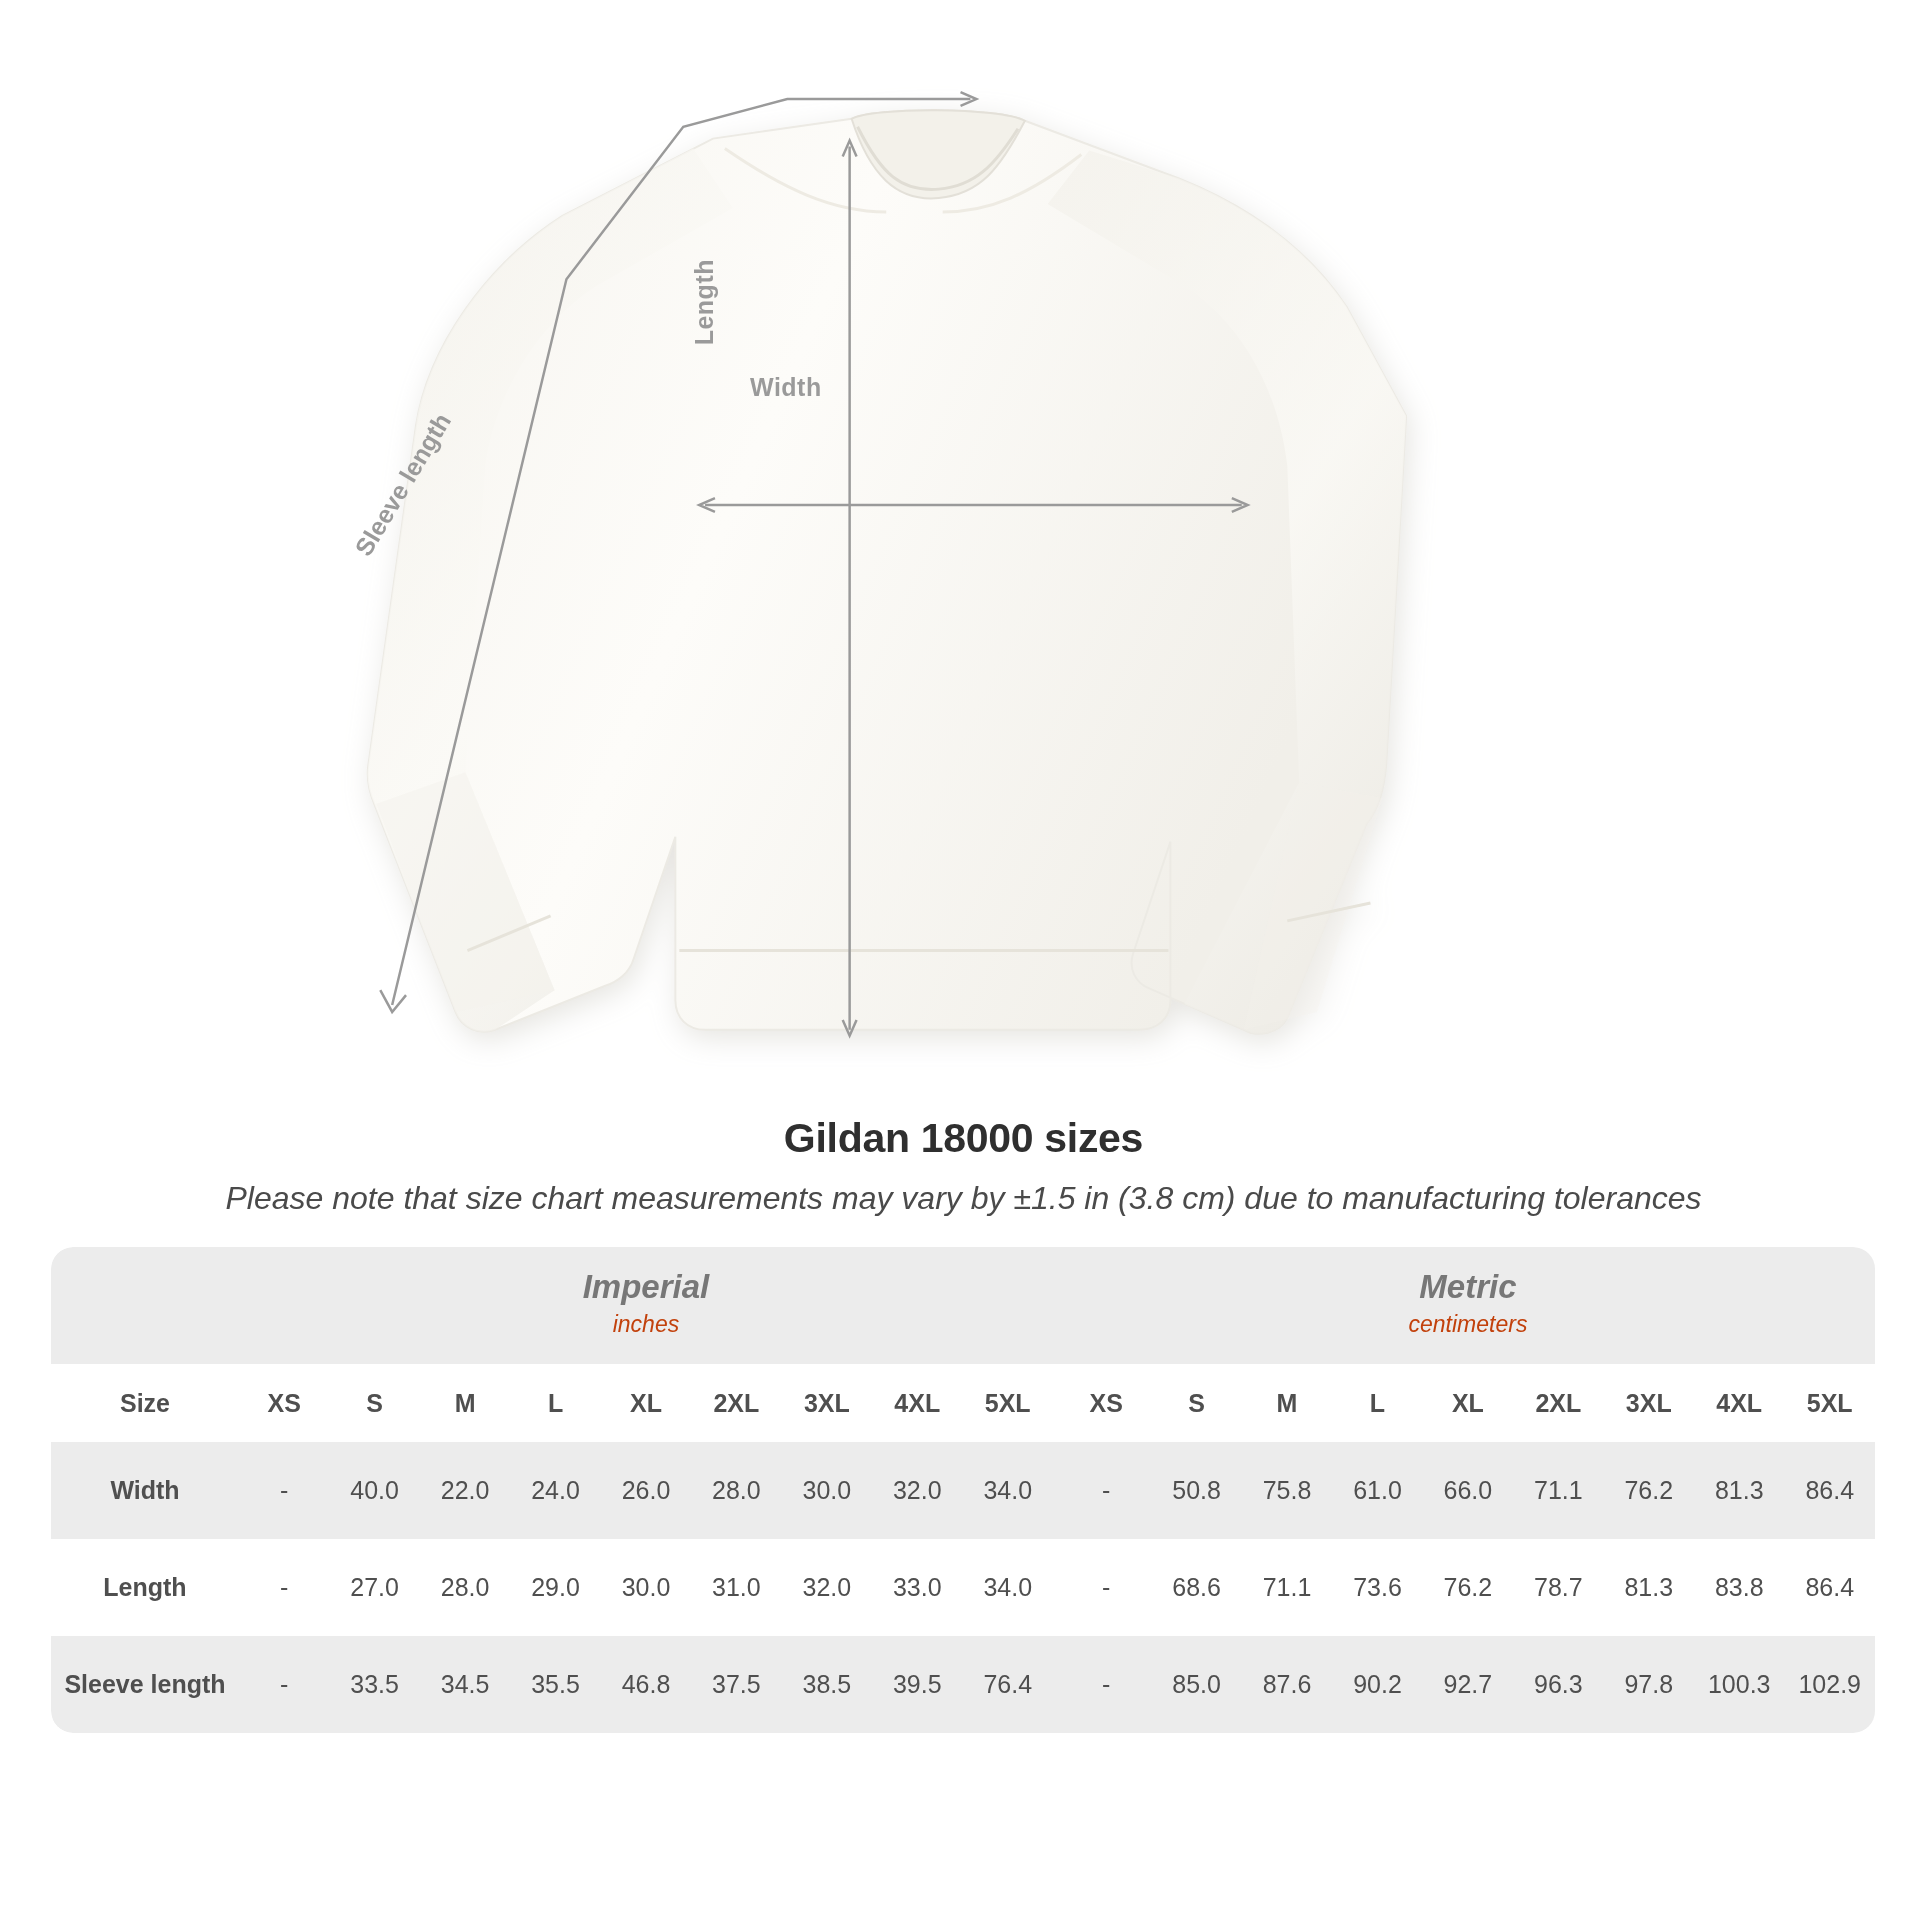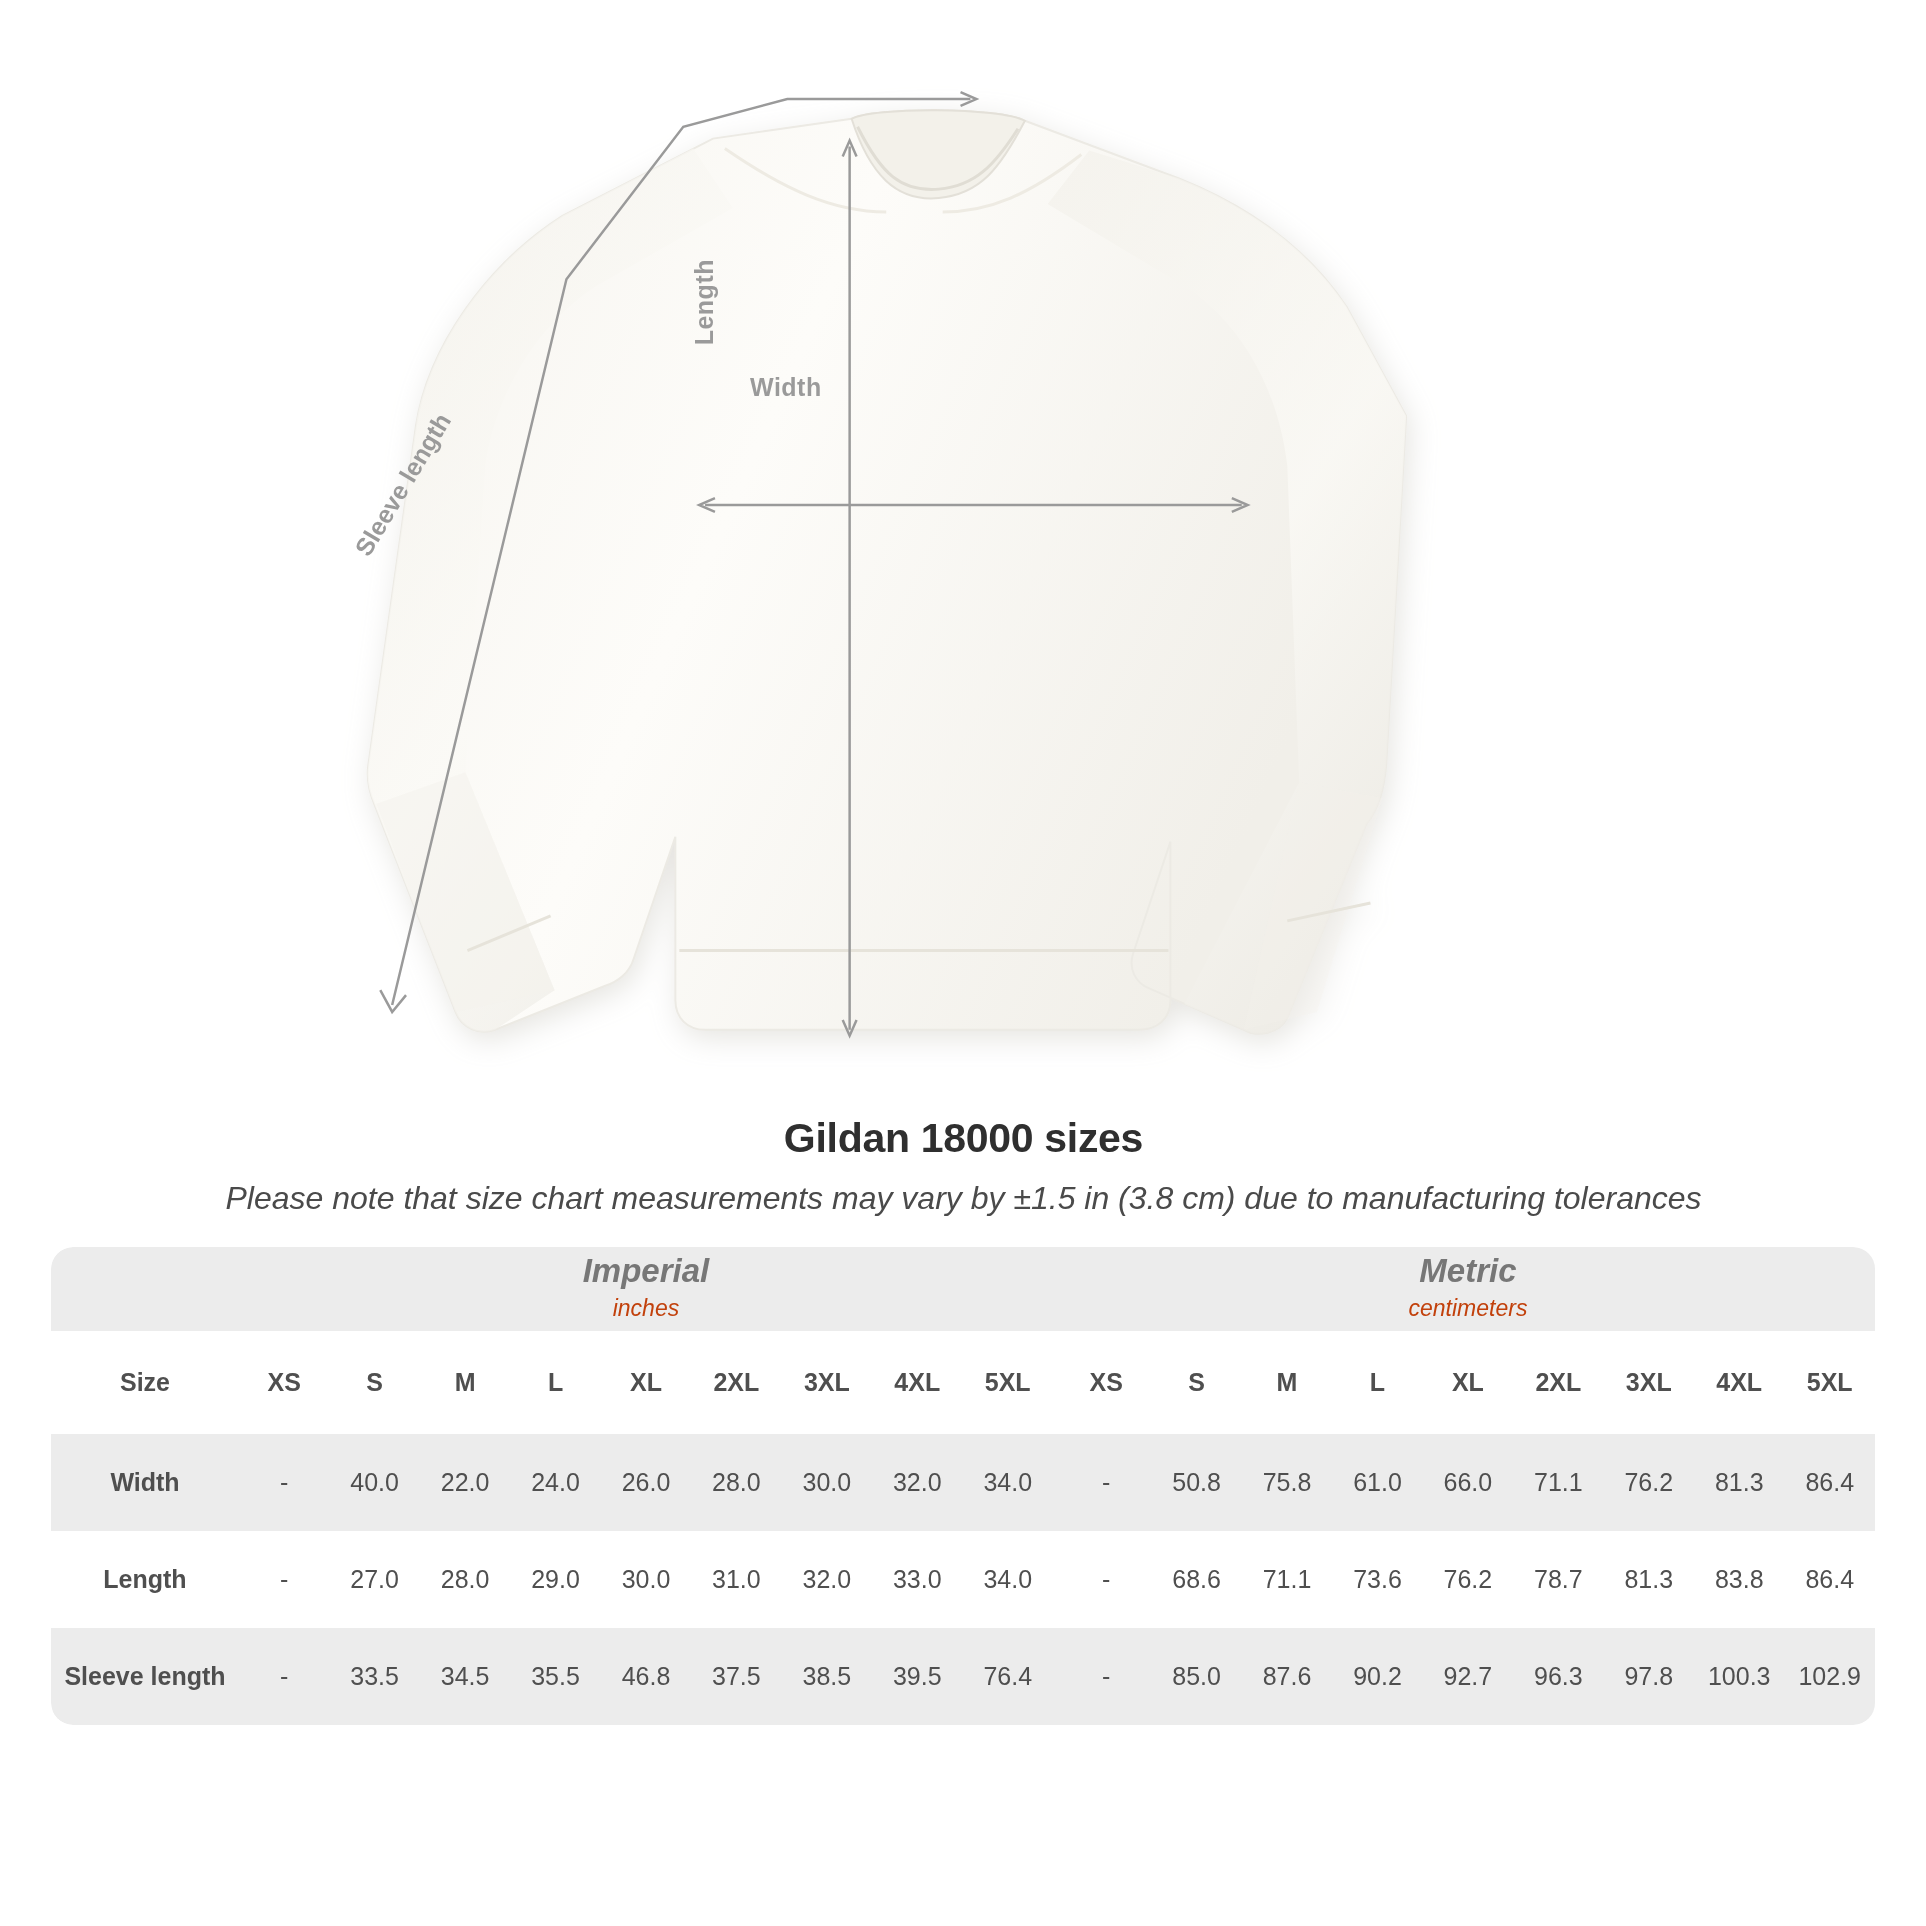--- a/index.html
+++ b/index.html
@@ -96,38 +96,38 @@
   }
   table.size-table td, table.size-table th {
     text-align: center;
     vertical-align: middle;
     font-size: 25px;
     color: #4f4f4f;
     padding: 0;
   }
   .unit-row td {
     background: #ececec;
-    height: 84px;
+    height: 117px;
   }
   .unit-title {
     font-size: 33px;
     font-style: italic;
     font-weight: bold;
     color: #777777;
     line-height: 1.15;
   }
   .unit-sub {
     font-size: 23px;
     font-style: italic;
     color: #c2410c;
     line-height: 1.6;
   }
   .hdr-row td {
     background: #ffffff;
-    height: 103px;
+    height: 78px;
     font-weight: bold;
     color: #555555;
     font-size: 26px;
   }
   .row-label {
     font-weight: bold;
     color: #555555;
     font-size: 26px;
   }
   .data-row td { height: 97px; }

